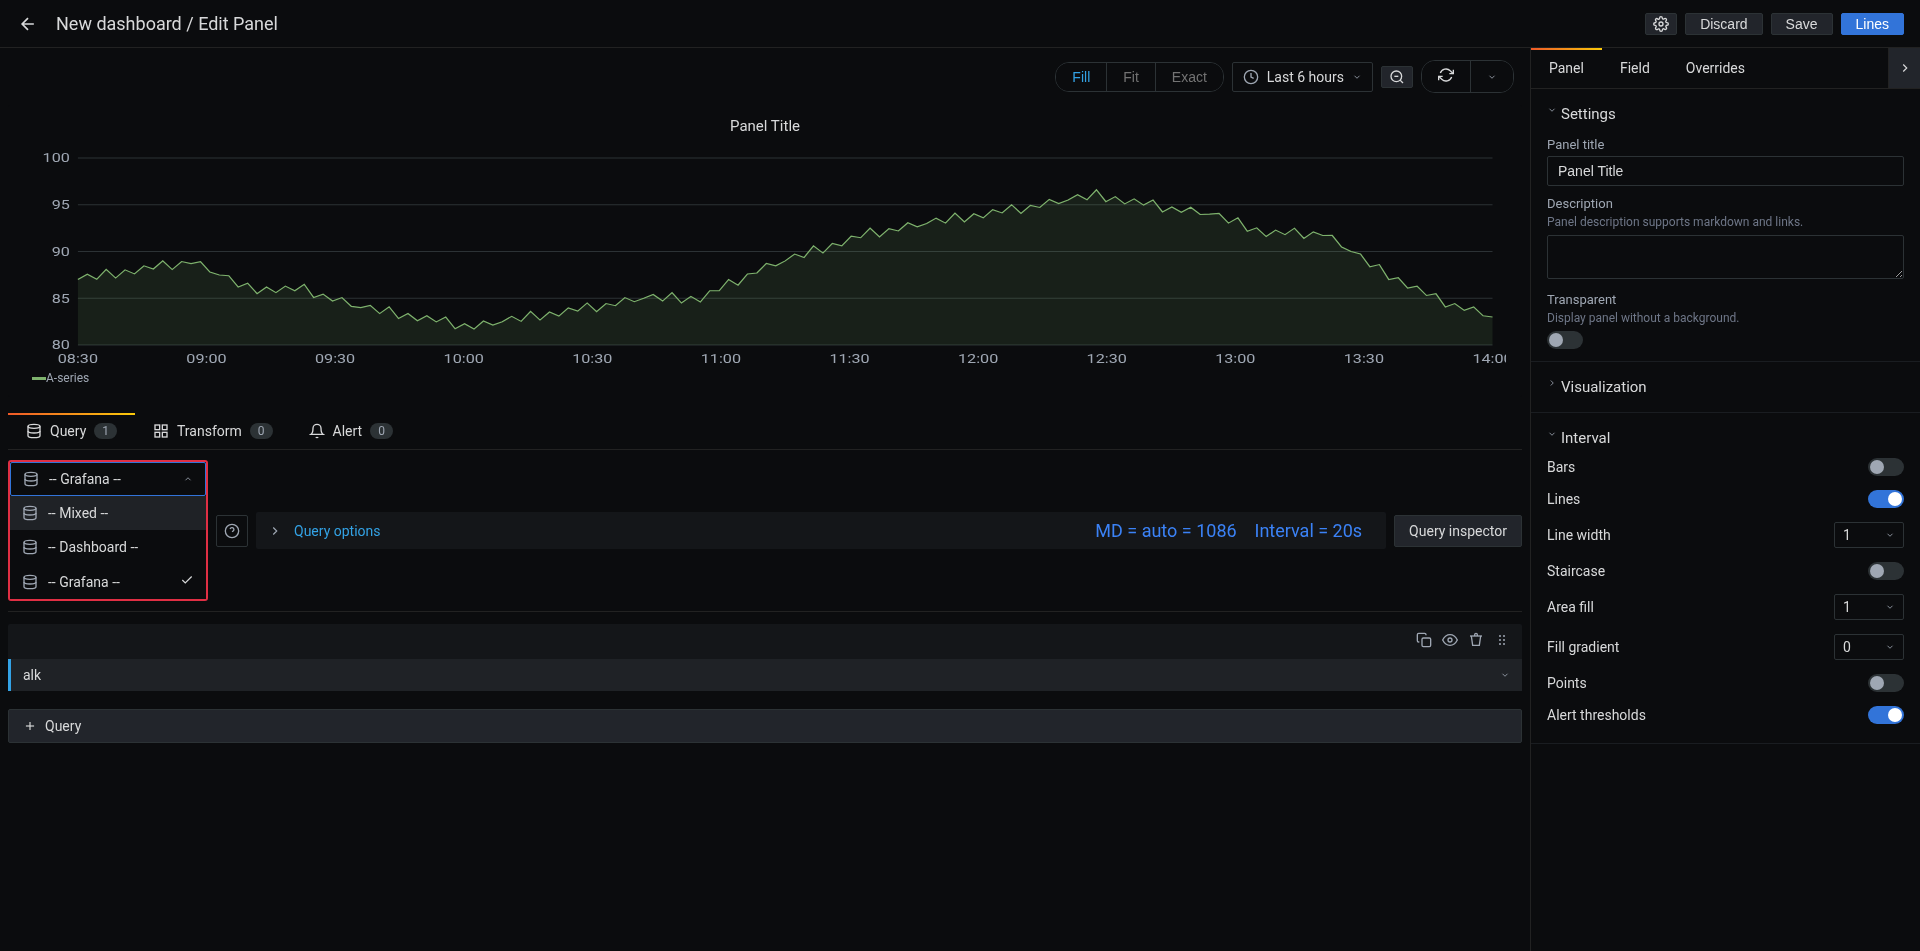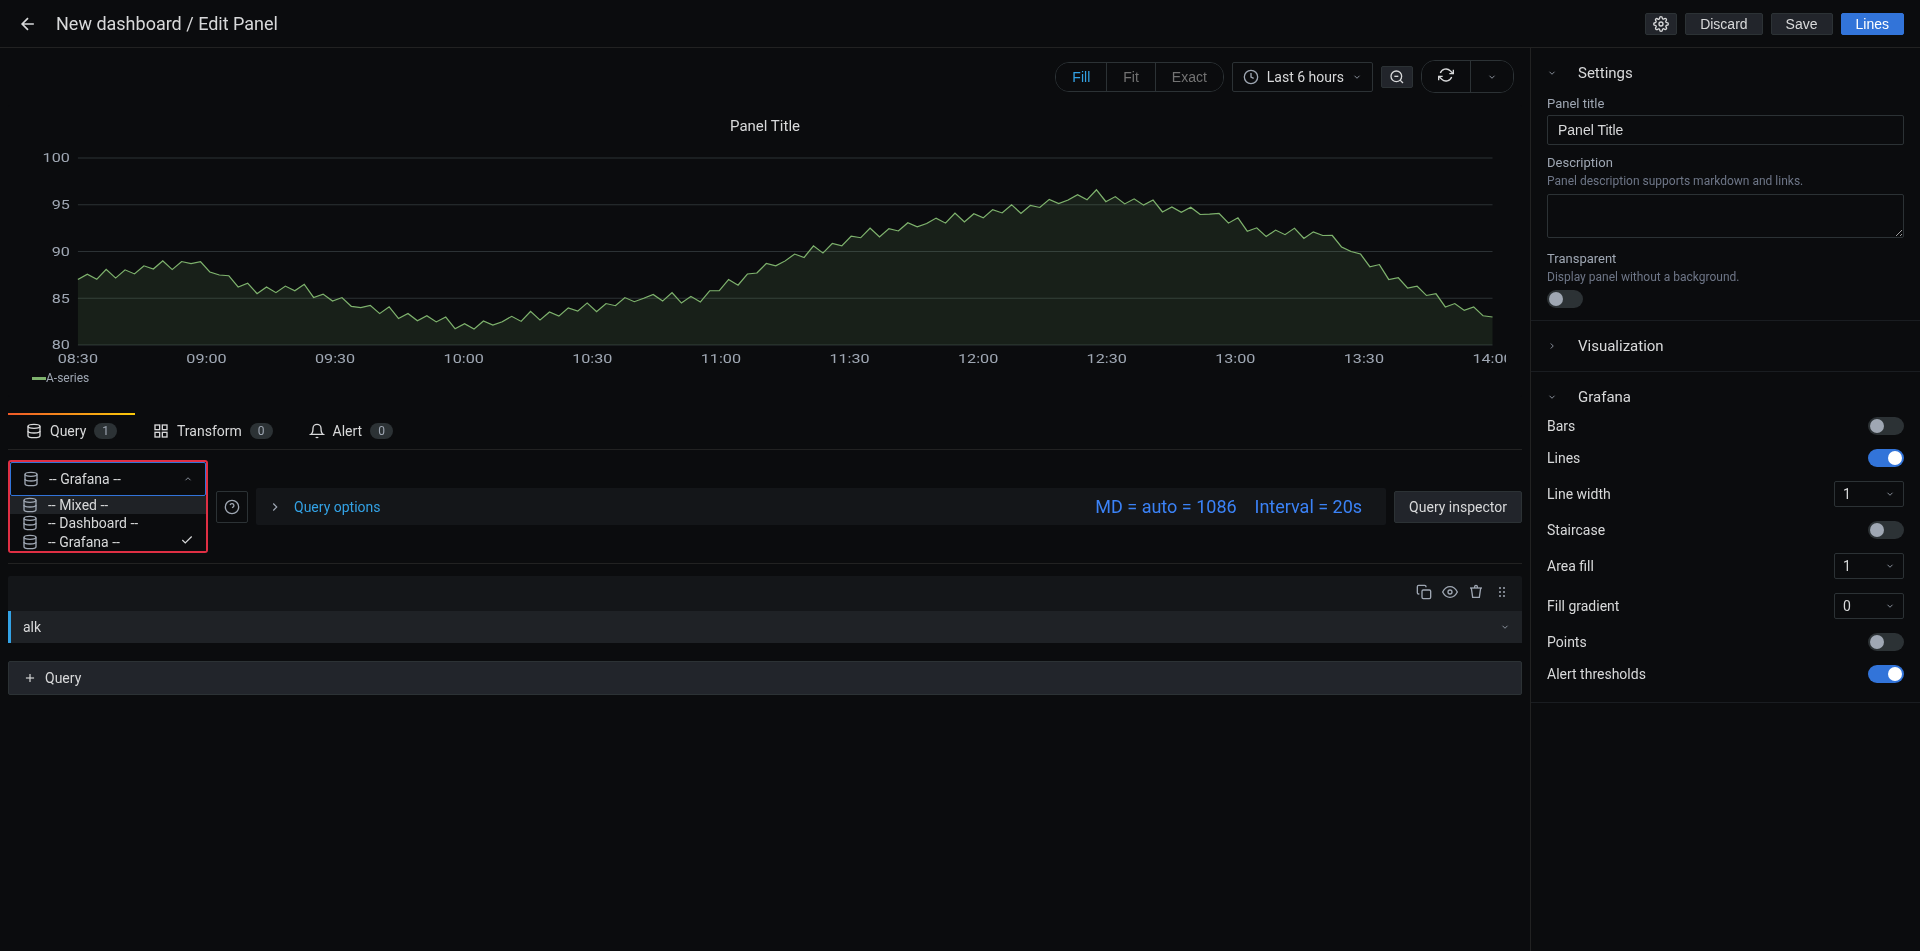--- a/index.html
+++ b/index.html
@@ -28,42 +28,42 @@
 .legend-swatch{width:14px;height:3px;background:#7eb26d}
 .tabs{display:flex;border-bottom:1px solid #222;margin-top:16px}
 .tab{display:flex;align-items:center;gap:8px;padding:10px 18px;cursor:pointer;color:#d8d9da;position:relative}
 .tab.active{background:#0b0c0e}
 .tab.active::before{content:"";position:absolute;top:0;left:0;right:0;height:2px;background:linear-gradient(90deg,#f05a28,#fbca0a)}
 .badge{background:#2c3235;color:#9fa7b3;border-radius:10px;padding:1px 8px;font-size:12px}
 .query-row{display:flex;align-items:center;gap:8px;padding:10px 0;border-bottom:1px solid #222}
 .ds-dropdown{position:relative;border:2px solid #e02f44;border-radius:3px;background:#0b0c0e}
 .ds-select{display:flex;align-items:center;gap:10px;padding:8px 12px;border:1px solid #3274d9;border-radius:2px;width:196px;cursor:pointer;background:#0b0c0e}
 .ds-menu{background:#0b0c0e}
-.ds-item{display:flex;align-items:center;gap:10px;padding:1px 12px;cursor:pointer}
+.ds-item{display:flex;align-items:center;gap:10px;padding:9px 12px;cursor:pointer}
 .ds-item.hover{background:#1f2226}
 .check{margin-left:auto}
 .db-icon{width:16px;height:16px;flex-shrink:0}
 .help-icon{width:32px;height:32px;border:1px solid #2c3235;border-radius:2px;display:flex;align-items:center;justify-content:center;cursor:pointer}
 .query-options{color:#33a2e5;cursor:pointer;padding-left:12px}
 .query-meta{margin-left:auto;color:#3b82f6;font-size:18px;padding-right:12px}
 .query-inspector{background:#22252b;border:1px solid #2c3235;padding:7px 14px;border-radius:2px;cursor:pointer}
 .query-body{background:#141619;border-radius:2px;margin-top:12px;padding:0}
 .query-hdr{display:flex;align-items:center;padding:8px 12px;gap:8px}
 .query-actions{margin-left:auto;display:flex;gap:10px;color:#9fa7b3}
 .query-actions span{cursor:pointer}
 .scenario-row{display:flex;background:#1f2226;padding:8px 12px;gap:12px;border-left:3px solid #33a2e5}
 .scenario-select{flex:1;display:flex;justify-content:space-between;align-items:center;color:#d8d9da}
 .add-query{display:inline-flex;align-items:center;gap:8px;background:#22252b;border:1px solid #2c3235;padding:8px 14px;border-radius:2px;cursor:pointer;margin-top:18px}
 .right{width:390px;border-left:1px solid #222;background:#0b0c0e;overflow-y:auto}
 .right-tabs{display:flex;border-bottom:1px solid #222;position:relative}
 .rtab{padding:12px 18px;cursor:pointer;color:#d8d9da;position:relative}
 .rtab.active::before{content:"";position:absolute;top:0;left:0;right:0;height:2px;background:linear-gradient(90deg,#f05a28,#fbca0a)}
 .rtab-expand{margin-left:auto;width:32px;display:flex;align-items:center;justify-content:center;border-left:1px solid #222;cursor:pointer;background:#22252b}
 .section{padding:12px 16px;border-bottom:1px solid #1a1d21}
-.section-hdr{display:flex;align-items:center;gap:21px;cursor:pointer;font-size:15px;color:#d8d9da;padding:4px 0}
+.section-hdr{display:flex;align-items:flex-start;gap:4px;cursor:pointer;font-size:15px;color:#d8d9da;padding:4px 0}
 .field{margin-top:10px}
 .field-label{font-size:13px;color:#9fa7b3;margin-bottom:4px}
 .field-sublabel{font-size:12px;color:#6e7687;margin-bottom:6px}
 .text-input{width:100%;background:#0b0c0e;border:1px solid #2c3235;color:#d8d9da;padding:6px 10px;border-radius:2px;font-size:14px}
 .textarea{width:100%;height:44px;background:#0b0c0e;border:1px solid #2c3235;border-radius:2px;resize:both}
 .toggle{width:36px;height:18px;background:#2c3235;border-radius:10px;position:relative;cursor:pointer}
 .toggle::after{content:"";position:absolute;width:14px;height:14px;background:#9fa7b3;border-radius:50%;top:2px;left:2px;transition:left .2s}
 .toggle.on{background:#3274d9}
 .toggle.on::after{left:20px;background:#fff}
 .display-row{display:flex;align-items:center;justify-content:space-between;padding:7px 0}
@@ -305,20 +305,30 @@
     <div class="add-query">
       <svg viewBox="0 0 24 24" width="14" height="14" fill="none" stroke="#d8d9da" stroke-width="2">
           <line x1="12" y1="5" x2="12" y2="19"></line>
           <line x1="5" y1="12" x2="19" y2="12"></line>
         </svg>
       <span>Query</span>
     </div>
   </div>
 
   <div class="right">
+    <div class="right-tabs">
+      <div class="rtab active">Panel</div>
+      <div class="rtab">Field</div>
+      <div class="rtab">Overrides</div>
+      <div class="rtab-expand">
+        <svg viewBox="0 0 24 24" width="14" height="14" fill="none" stroke="#d8d9da" stroke-width="2">
+            <polyline points="9 18 15 12 9 6"></polyline>
+          </svg>
+      </div>
+    </div>
 
     <div class="section">
       <div class="section-hdr">
         <svg class="chev" viewBox="0 0 24 24" fill="none" stroke="#9fa7b3" stroke-width="2">
             <polyline points="6 9 12 15 18 9"></polyline>
           </svg>
         <span>Settings</span>
       </div>
       <div class="field">
         <div class="field-label">Panel title</div>
@@ -343,21 +353,21 @@
           </svg>
         <span>Visualization</span>
       </div>
     </div>
 
     <div class="section">
       <div class="section-hdr">
         <svg class="chev" viewBox="0 0 24 24" fill="none" stroke="#9fa7b3" stroke-width="2">
             <polyline points="6 9 12 15 18 9"></polyline>
           </svg>
-        <span>Grafana</span>
+        <span>Interval</span>
       </div>
       <div class="display-row">
         <span class="display-label">Bars</span>
         <div class="toggle"></div>
       </div>
       <div class="display-row">
         <span class="display-label">Lines</span>
         <div class="toggle on"></div>
       </div>
       <div class="display-row">

